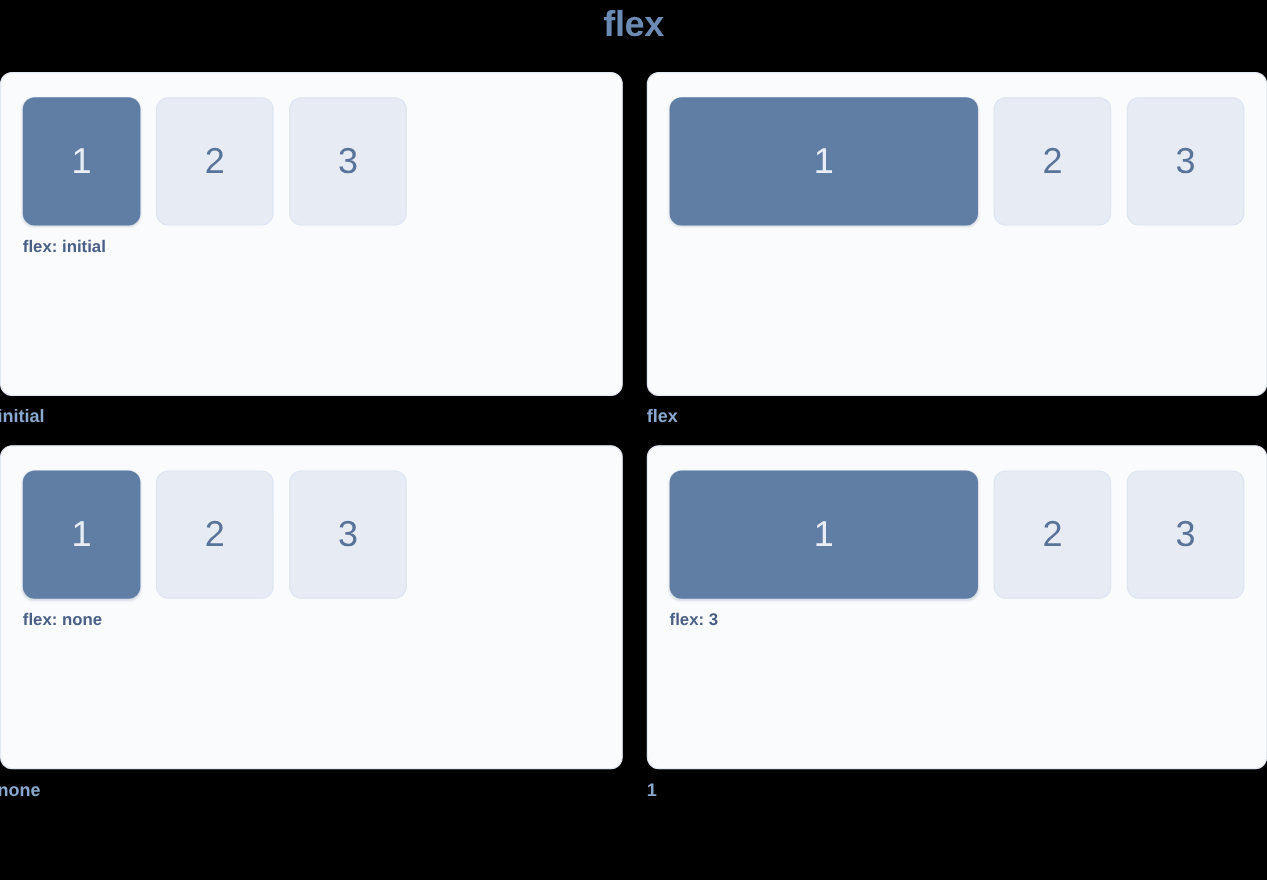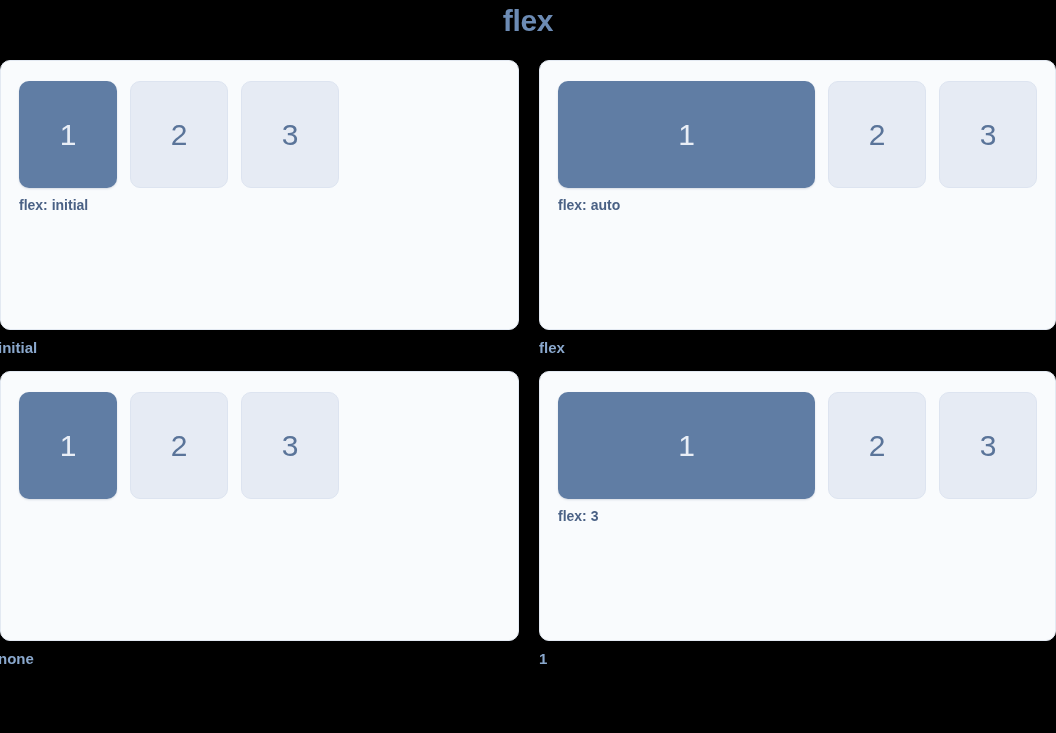--- a/index.html
+++ b/index.html
@@ -137,32 +137,32 @@
       <div class="cell-label">initial</div>
     </div>
 
     <div class="demo-cell">
       <div class="panel">
         <div class="panel-row grow">
           <div class="item primary">1</div>
           <div class="item muted">2</div>
           <div class="item muted">3</div>
         </div>
-        <div class="panel-caption">flex: auto</div>
       </div>
       <div class="cell-label">flex</div>
     </div>
 
     <div class="demo-cell left-edge">
       <div class="panel">
         <div class="panel-row">
           <div class="item primary">1</div>
           <div class="item muted">2</div>
           <div class="item muted">3</div>
         </div>
+        <div class="panel-caption">flex: none</div>
       </div>
       <div class="cell-label">none</div>
     </div>
 
     <div class="demo-cell">
       <div class="panel">
         <div class="panel-row grow">
           <div class="item primary">1</div>
           <div class="item muted">2</div>
           <div class="item muted">3</div>

